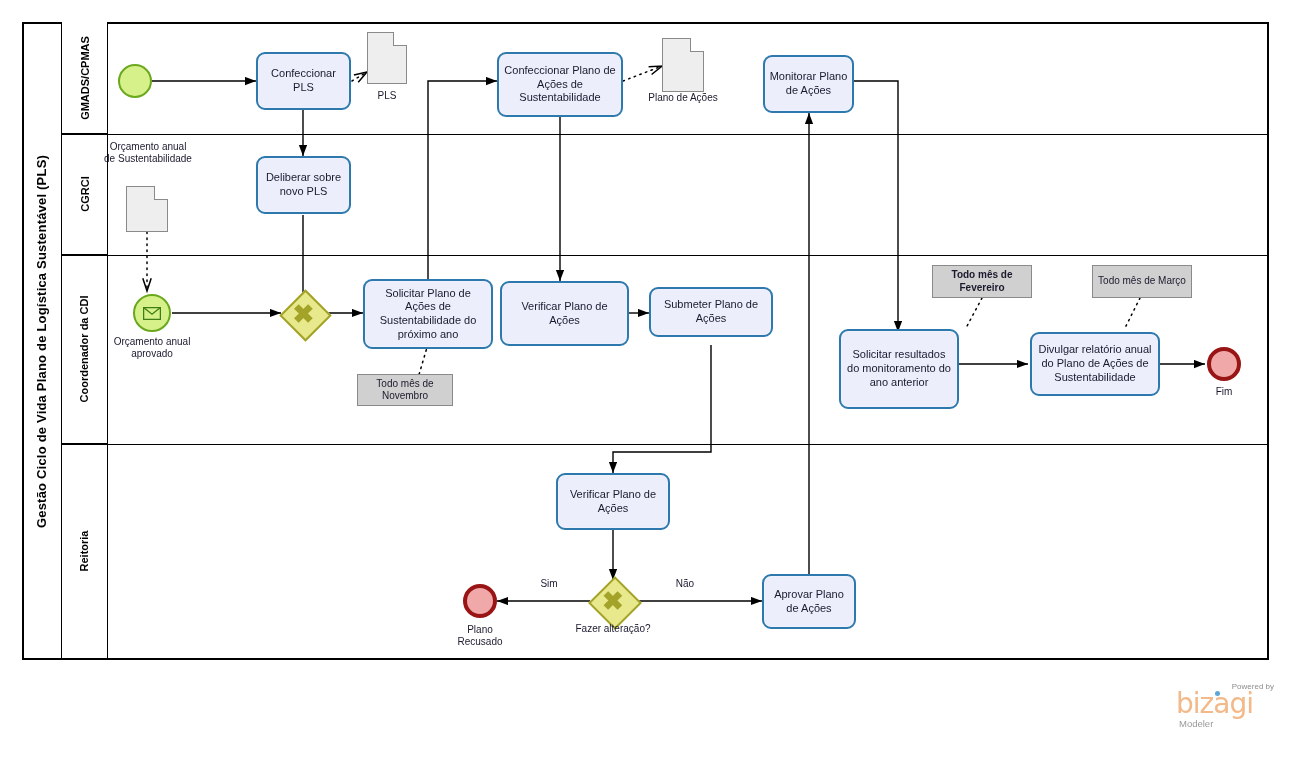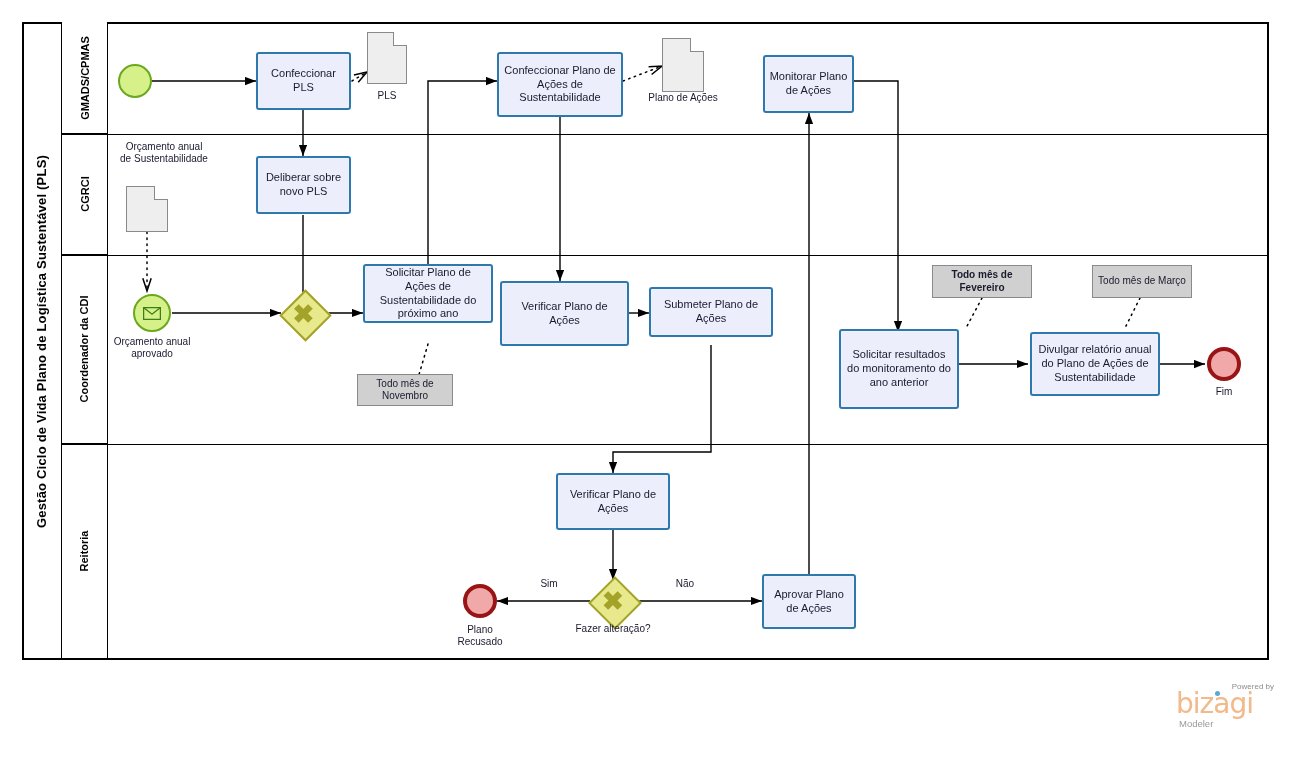--- a/index.html
+++ b/index.html
@@ -11,21 +11,21 @@
   .pool-title{position:absolute;left:22px;top:22px;width:40px;height:638px;border-right:1px solid #000;box-sizing:border-box;
     display:flex;align-items:center;justify-content:center;}
   .pool-title span{transform:rotate(-90deg);white-space:nowrap;font-size:13px;font-weight:bold;color:#000;letter-spacing:.2px;}
   .lane-hdr{position:absolute;left:62px;width:46px;border-right:1px solid #000;border-bottom:1px solid #000;box-sizing:border-box;
     display:flex;align-items:center;justify-content:center;background:#fff;}
   .lane-hdr span{transform:rotate(-90deg);white-space:nowrap;font-size:11px;font-weight:bold;color:#000;}
   .lane-div{position:absolute;left:62px;width:1207px;height:0;border-top:1px solid #000;}
 
   
   .task{position:absolute;box-sizing:border-box;background:#eceefc;
-    border:2px solid #2d79ad;border-radius:3px;
+    border:2px solid #2d79ad;border-radius:9px;
     display:flex;align-items:center;justify-content:center;text-align:center;
     font-size:11px;color:#1a1a2e;line-height:1.25;padding:2px 4px;
     box-shadow:0 0 0 1px rgba(255,255,255,.2) inset;}
 
   .event{position:absolute;border-radius:50%;box-sizing:border-box;}
   .ev-start{background:#d6f08a;border:2px solid #6aa81d;}
   .ev-start-msg{background:#d6f08a;border:2px solid #6aa81d;display:flex;align-items:center;justify-content:center;}
   .ev-end{background:#f0a8a8;border:4px solid #991515;}
 
   .gateway{position:absolute;box-sizing:border-box;}
@@ -148,41 +148,41 @@
     <span>Confeccionar Plano de Ações de Sustentabilidade</span>
   </div>
 
   <div class="doc" style="left:662px;top:38px;width:42px;height:54px;"></div>
   <div class="lbl" style="left:628px;top:92px;width:110px;">Plano de Ações</div>
 
   <div class="task" style="left:763px;top:55px;width:91px;height:58px;">
     <span>Monitorar Plano de Ações</span>
   </div>
 
-  <div class="lbl" style="left:104px;top:141px;width:88px;margin-left:16px;">Orçamento anual de Sustentabilidade</div>
+  <div class="lbl" style="left:104px;top:141px;width:88px;">Orçamento anual de Sustentabilidade</div>
   <div class="doc" style="left:126px;top:186px;width:42px;height:46px;"></div>
 
   <div class="task" style="left:256px;top:156px;width:95px;height:58px;">
     <span>Deliberar sobre novo PLS</span>
   </div>
 
   <div class="event ev-start-msg" style="left:133px;top:294px;width:38px;height:38px;">
     <svg width="18" height="13" viewBox="0 0 18 13">
       <rect x="0.6" y="0.6" width="16.8" height="11.8" fill="none" stroke="#3f7d16" stroke-width="1.3"></rect>
       <path d="M0.6,0.6 L9,7.2 L17.4,0.6" fill="none" stroke="#3f7d16" stroke-width="1.3"></path>
     </svg>
   </div>
   <div class="lbl" style="left:108px;top:336px;width:88px;">Orçamento anual aprovado</div>
 
   <div class="gateway" style="left:287px;top:297px;width:33px;height:33px;">
     <div class="gw-box"></div>
     <div class="gw-x">✖</div>
   </div>
 
-  <div class="task" style="left:363px;top:264px;width:130px;height:59px;">
+  <div class="task" style="left:363px;top:279px;width:130px;height:70px;">
     <span>Solicitar Plano de Ações de Sustentabilidade do próximo ano</span>
   </div>
 
   <div class="annot" style="left:357px;top:374px;width:96px;height:32px;">Todo mês de Novembro</div>
 
   <div class="task" style="left:500px;top:281px;width:129px;height:65px;">
     <span>Verificar Plano de Ações</span>
   </div>
 
   <div class="task" style="left:649px;top:287px;width:124px;height:50px;">

